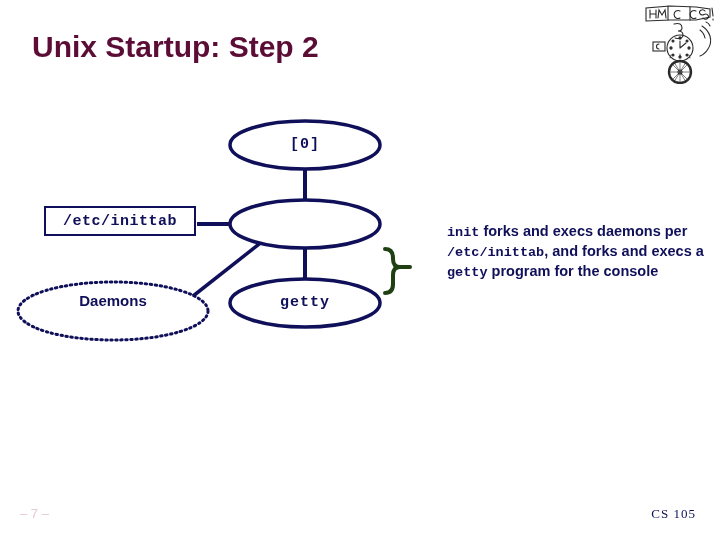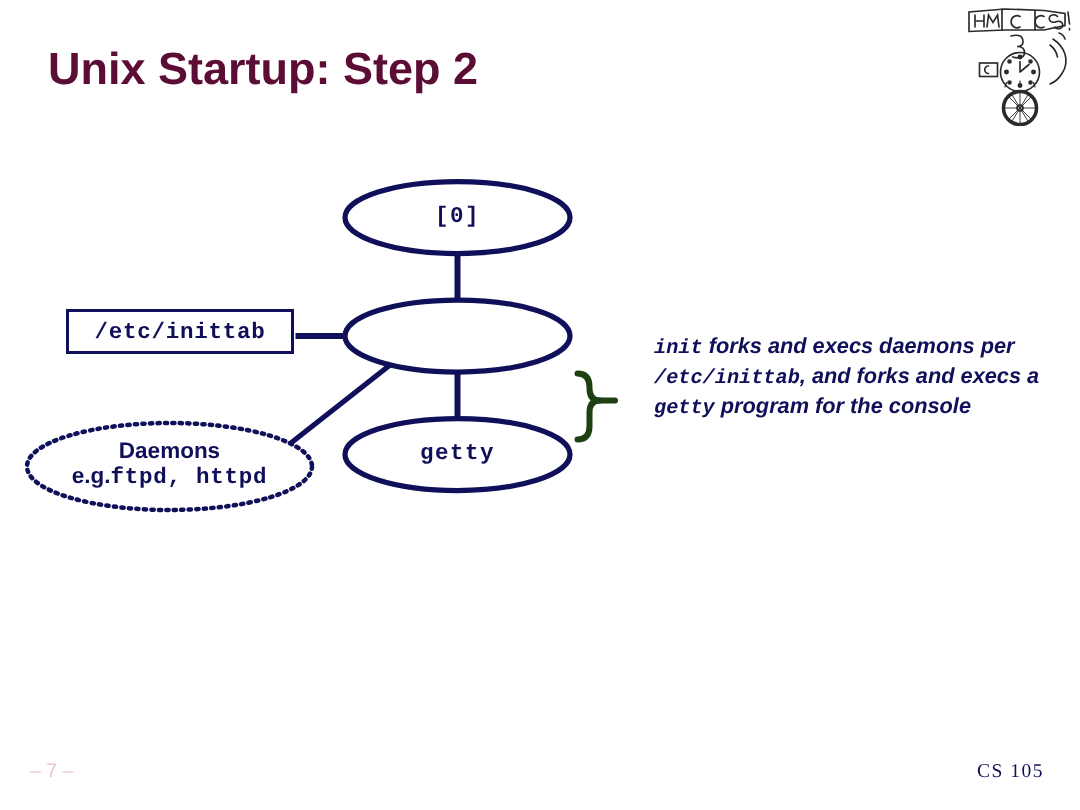--- a/index.html
+++ b/index.html
@@ -127,29 +127,28 @@
   }
   #daemons-examples {
     font-size: 15px;
     white-space: nowrap;
   }
   #daemons-examples .mono { letter-spacing: 0.5px; }
 
   
   #description {
     position: absolute;
-    left: 436px;
+    left: 447px;
     top: 222px;
     width: 260px;
     color: #10105a;
     font-family: "Liberation Sans", sans-serif;
     font-weight: bold;
     font-size: 14.5px;
     line-height: 1.32;
-    font-style: italic;
   }
   #description .mono {
     font-family: "Liberation Mono", "DejaVu Sans Mono", monospace;
     font-weight: bold;
     font-size: 13.5px;
   }
 
   
   #page-number {
     position: absolute;
@@ -252,23 +251,20 @@
 
 
   <div class="node-label mono" id="node-getty-label">getty</div>
 
   <div id="inittab-box">
     <span class="mono" id="inittab-label">/etc/inittab</span>
   </div>
 
   <div id="daemons-text">
     <div class="sans-b" id="daemons-title">Daemons</div>
-    <div id="daemons-examples">
-      <span class="sans-b">e.g.</span><span class="mono">ftpd, httpd</span>
-    </div>
   </div>
 
   <div id="description">
     <span class="mono">init</span><span> forks and execs daemons per </span><span class="mono">/etc/inittab</span><span>, and forks and execs a </span><span class="mono">getty</span><span> program for the console</span>
   </div>
 
   <div id="page-number">– 7 –</div>
 
   <div id="course-label">CS  105</div>
 

